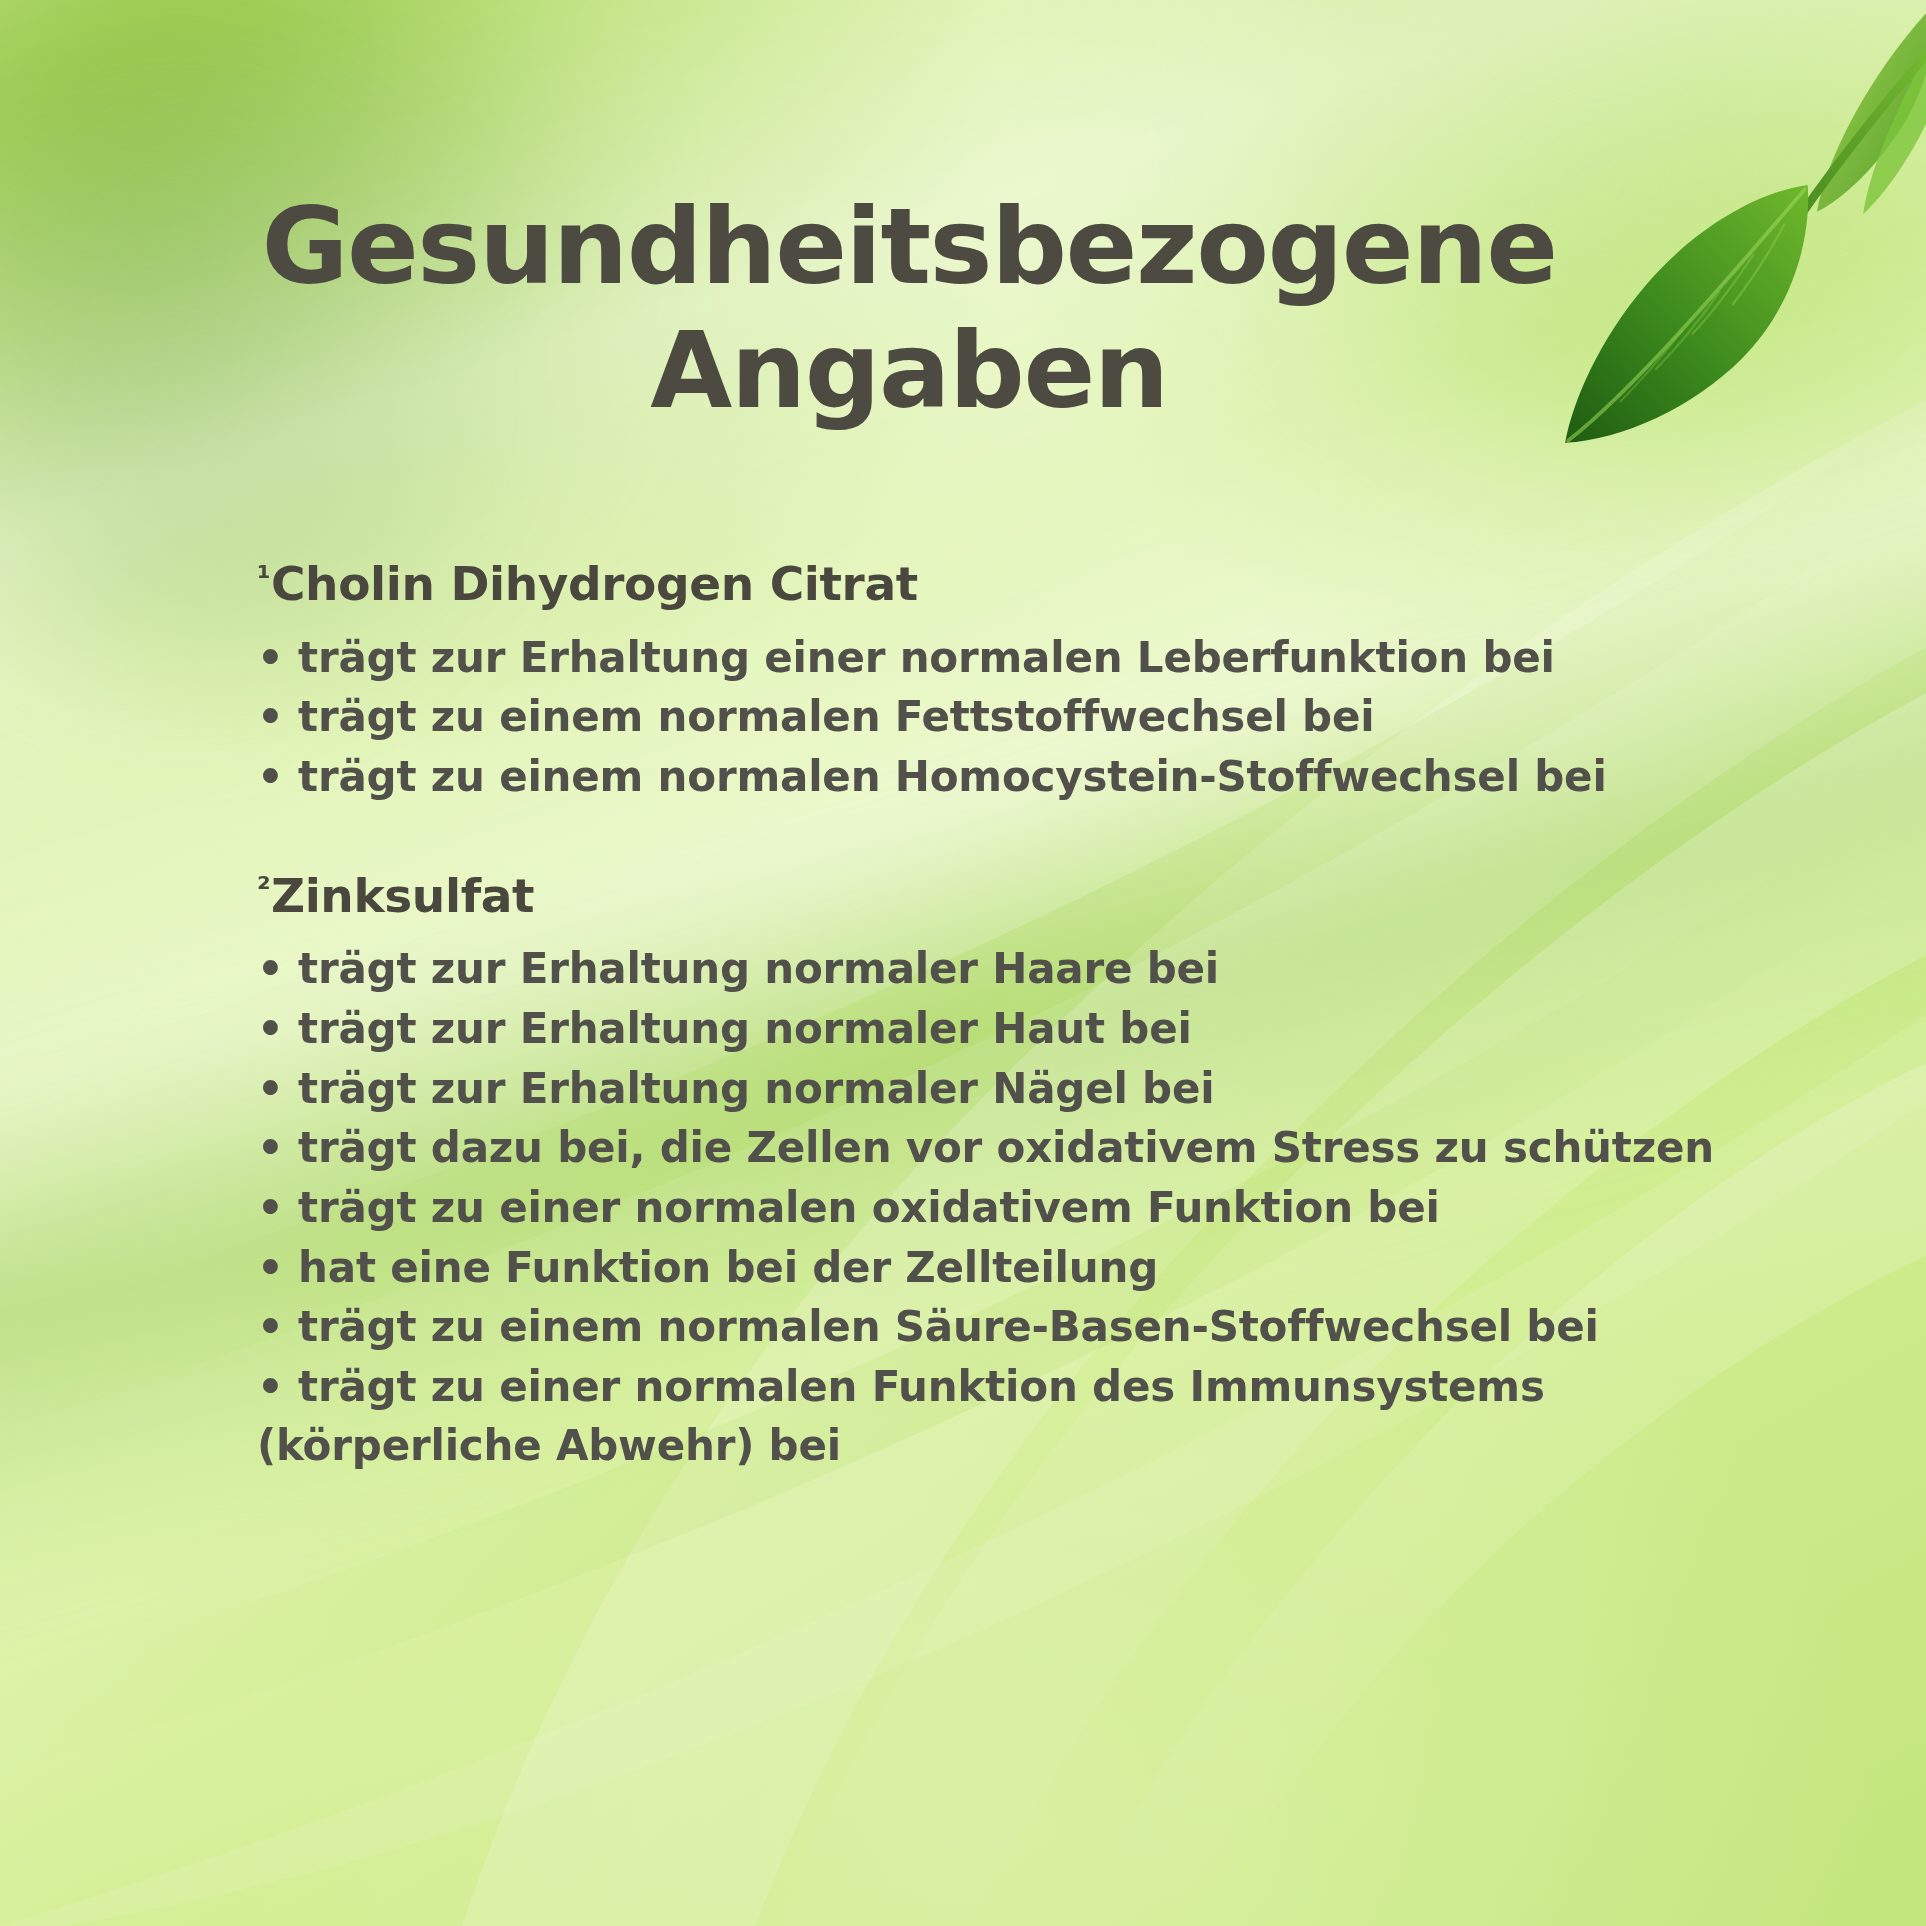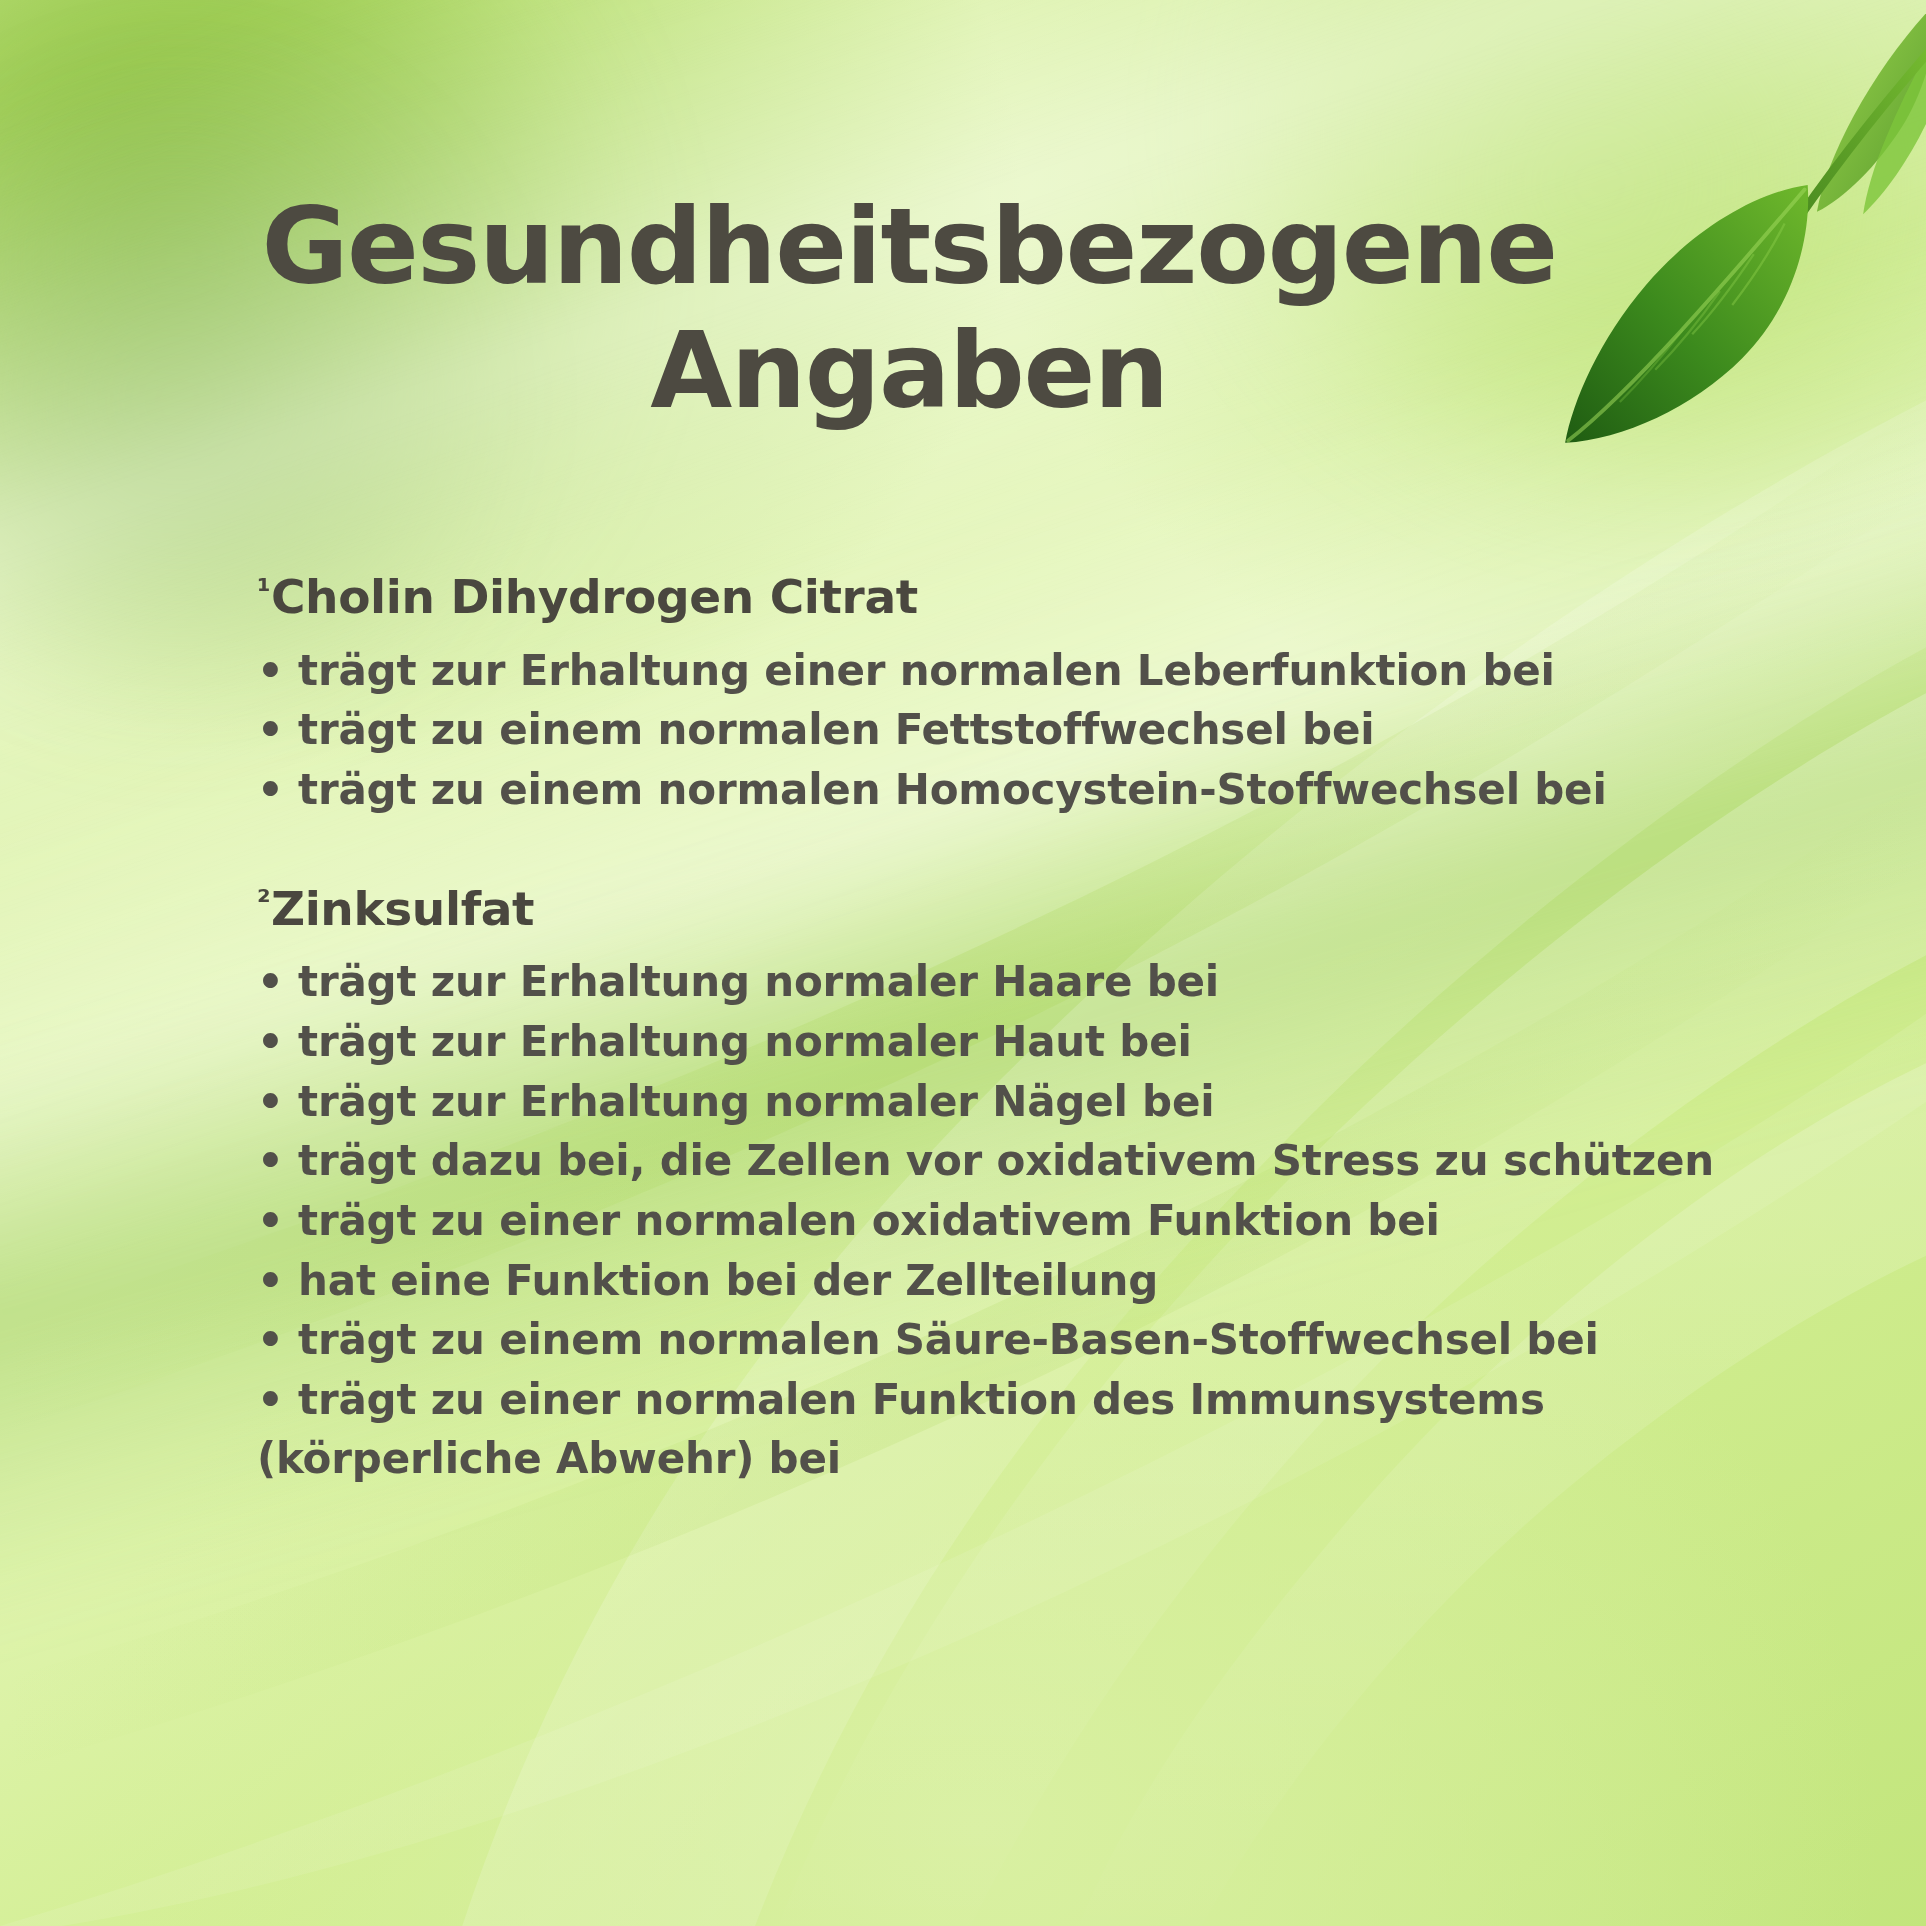--- a/index.html
+++ b/index.html
@@ -140,21 +140,21 @@
     font-size: 106px;
     line-height: 1.17;
     letter-spacing: -1.5px;
   }
   .title .line2 {
     display: block;
   }
 
   .claims {
     position: absolute;
-    top: 568px;
+    top: 555px;
     left: 257px;
     width: 1479px;
     color: #4f4c45;
   }
   .group {
     margin-bottom: 60px;
   }
   .group:last-child {
     margin-bottom: 0;
     margin-top: 24px;

